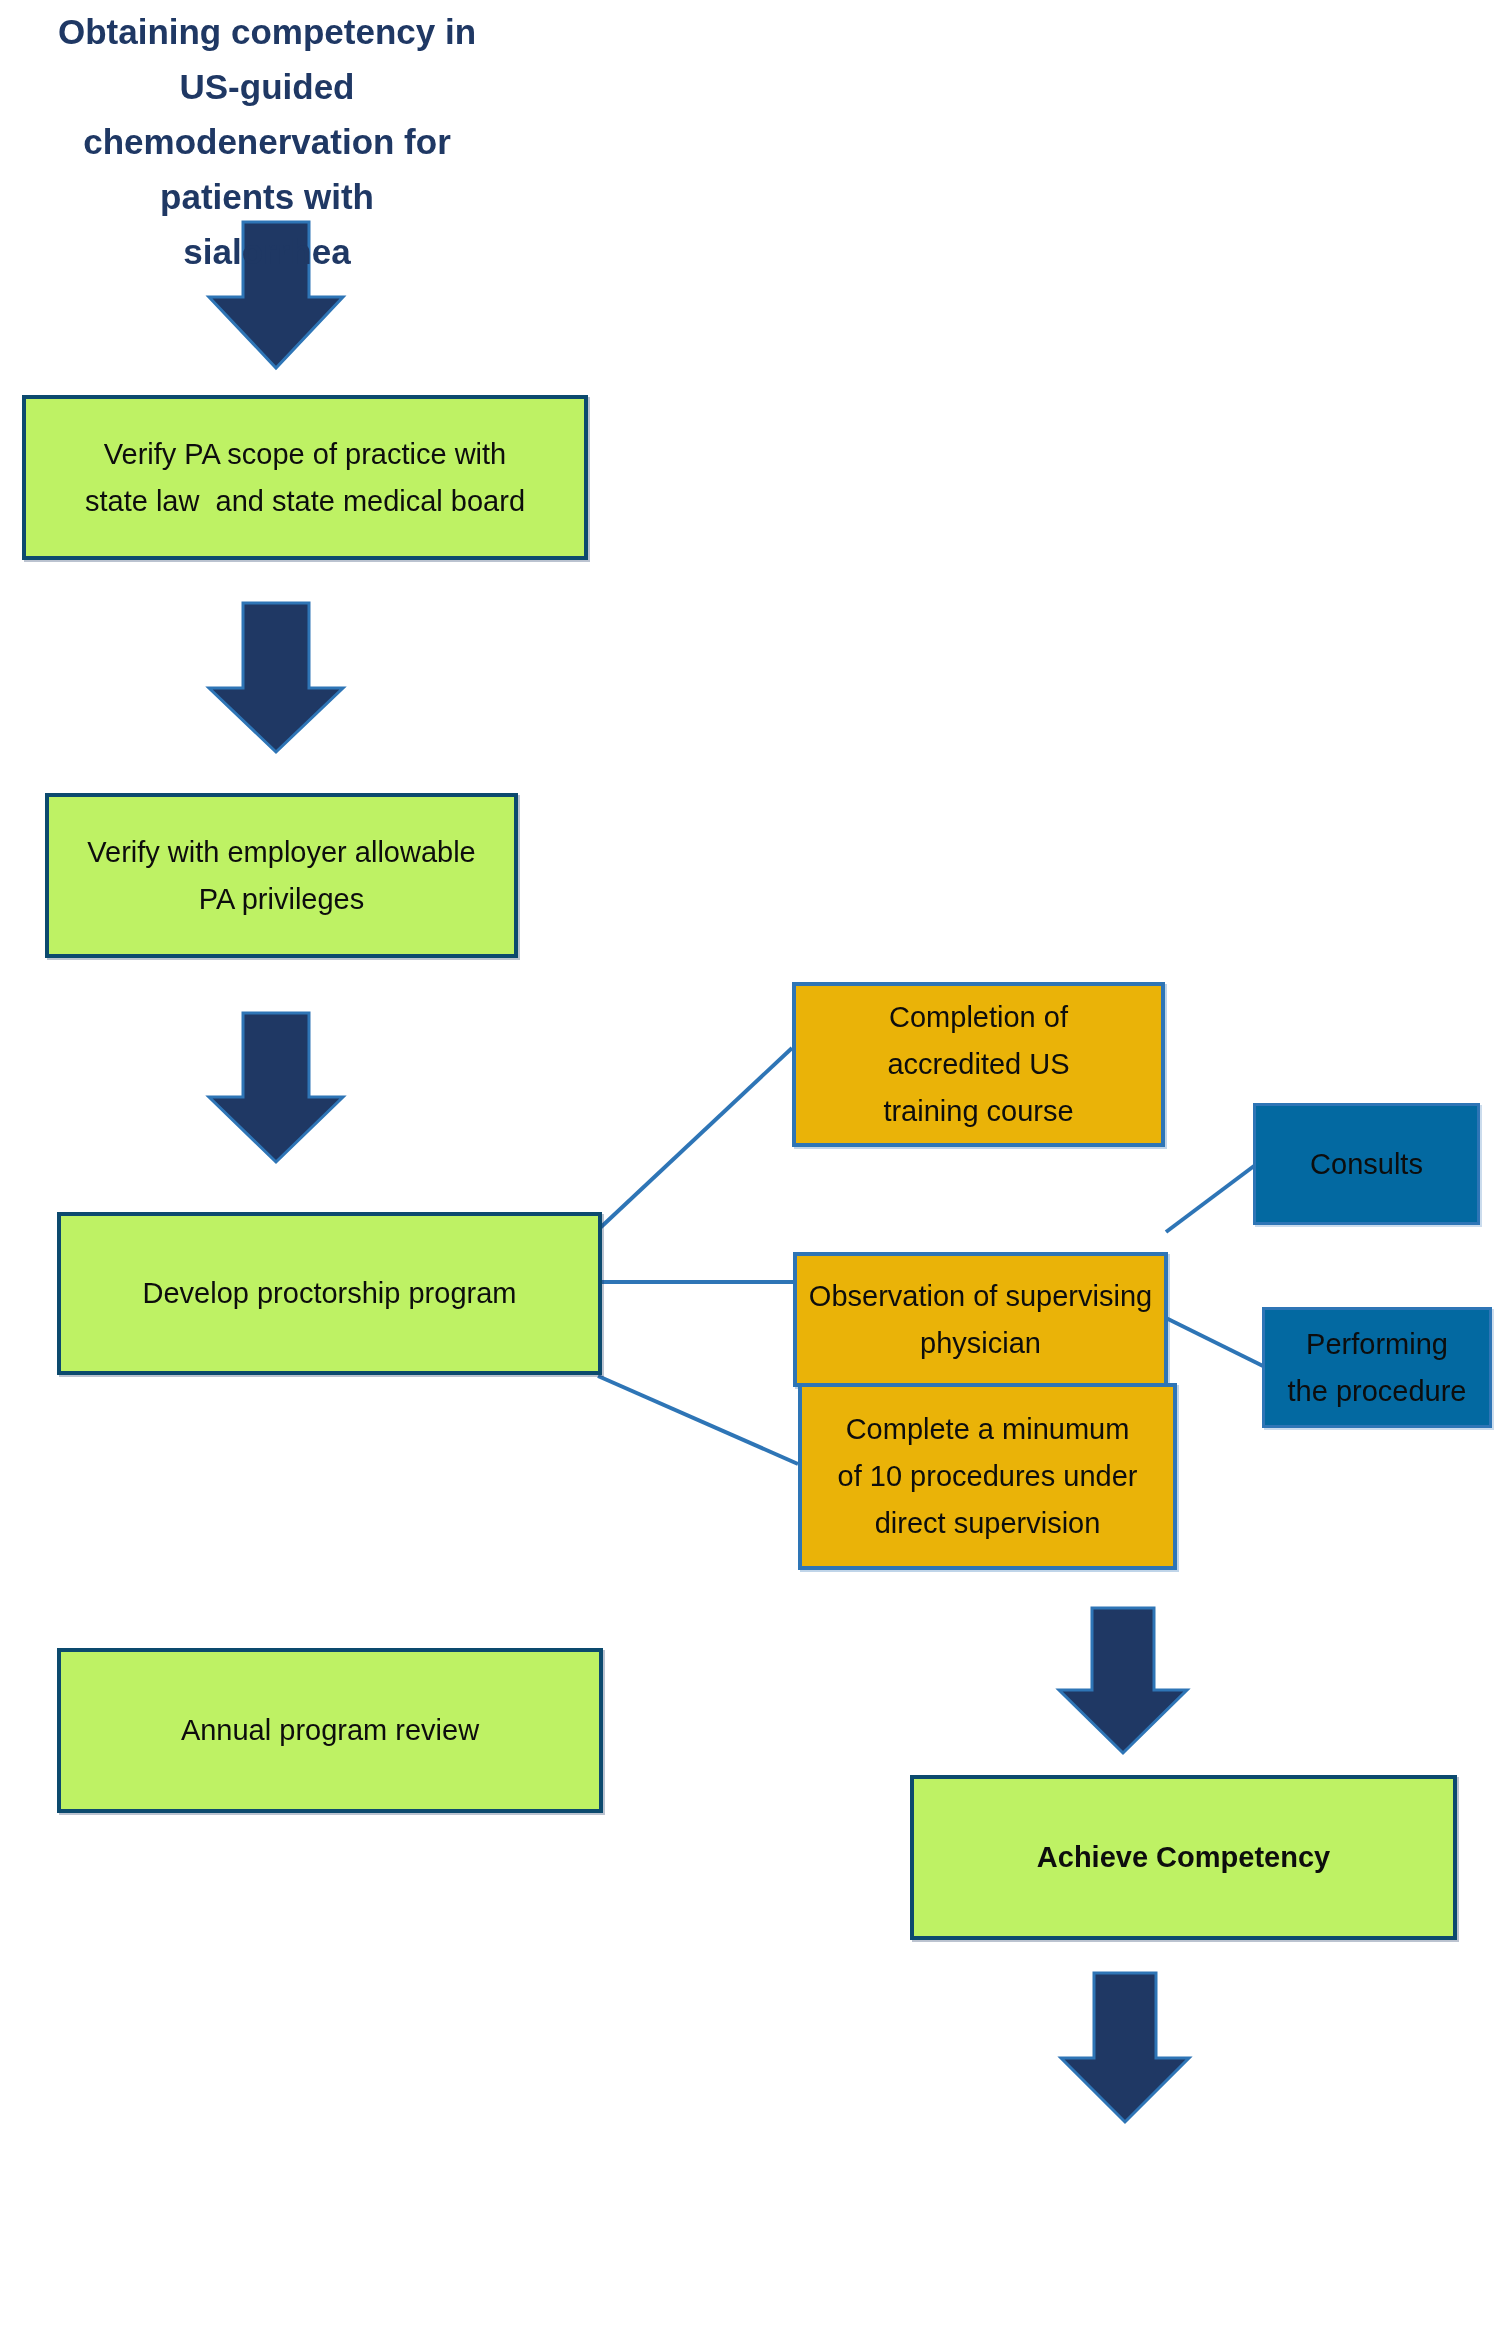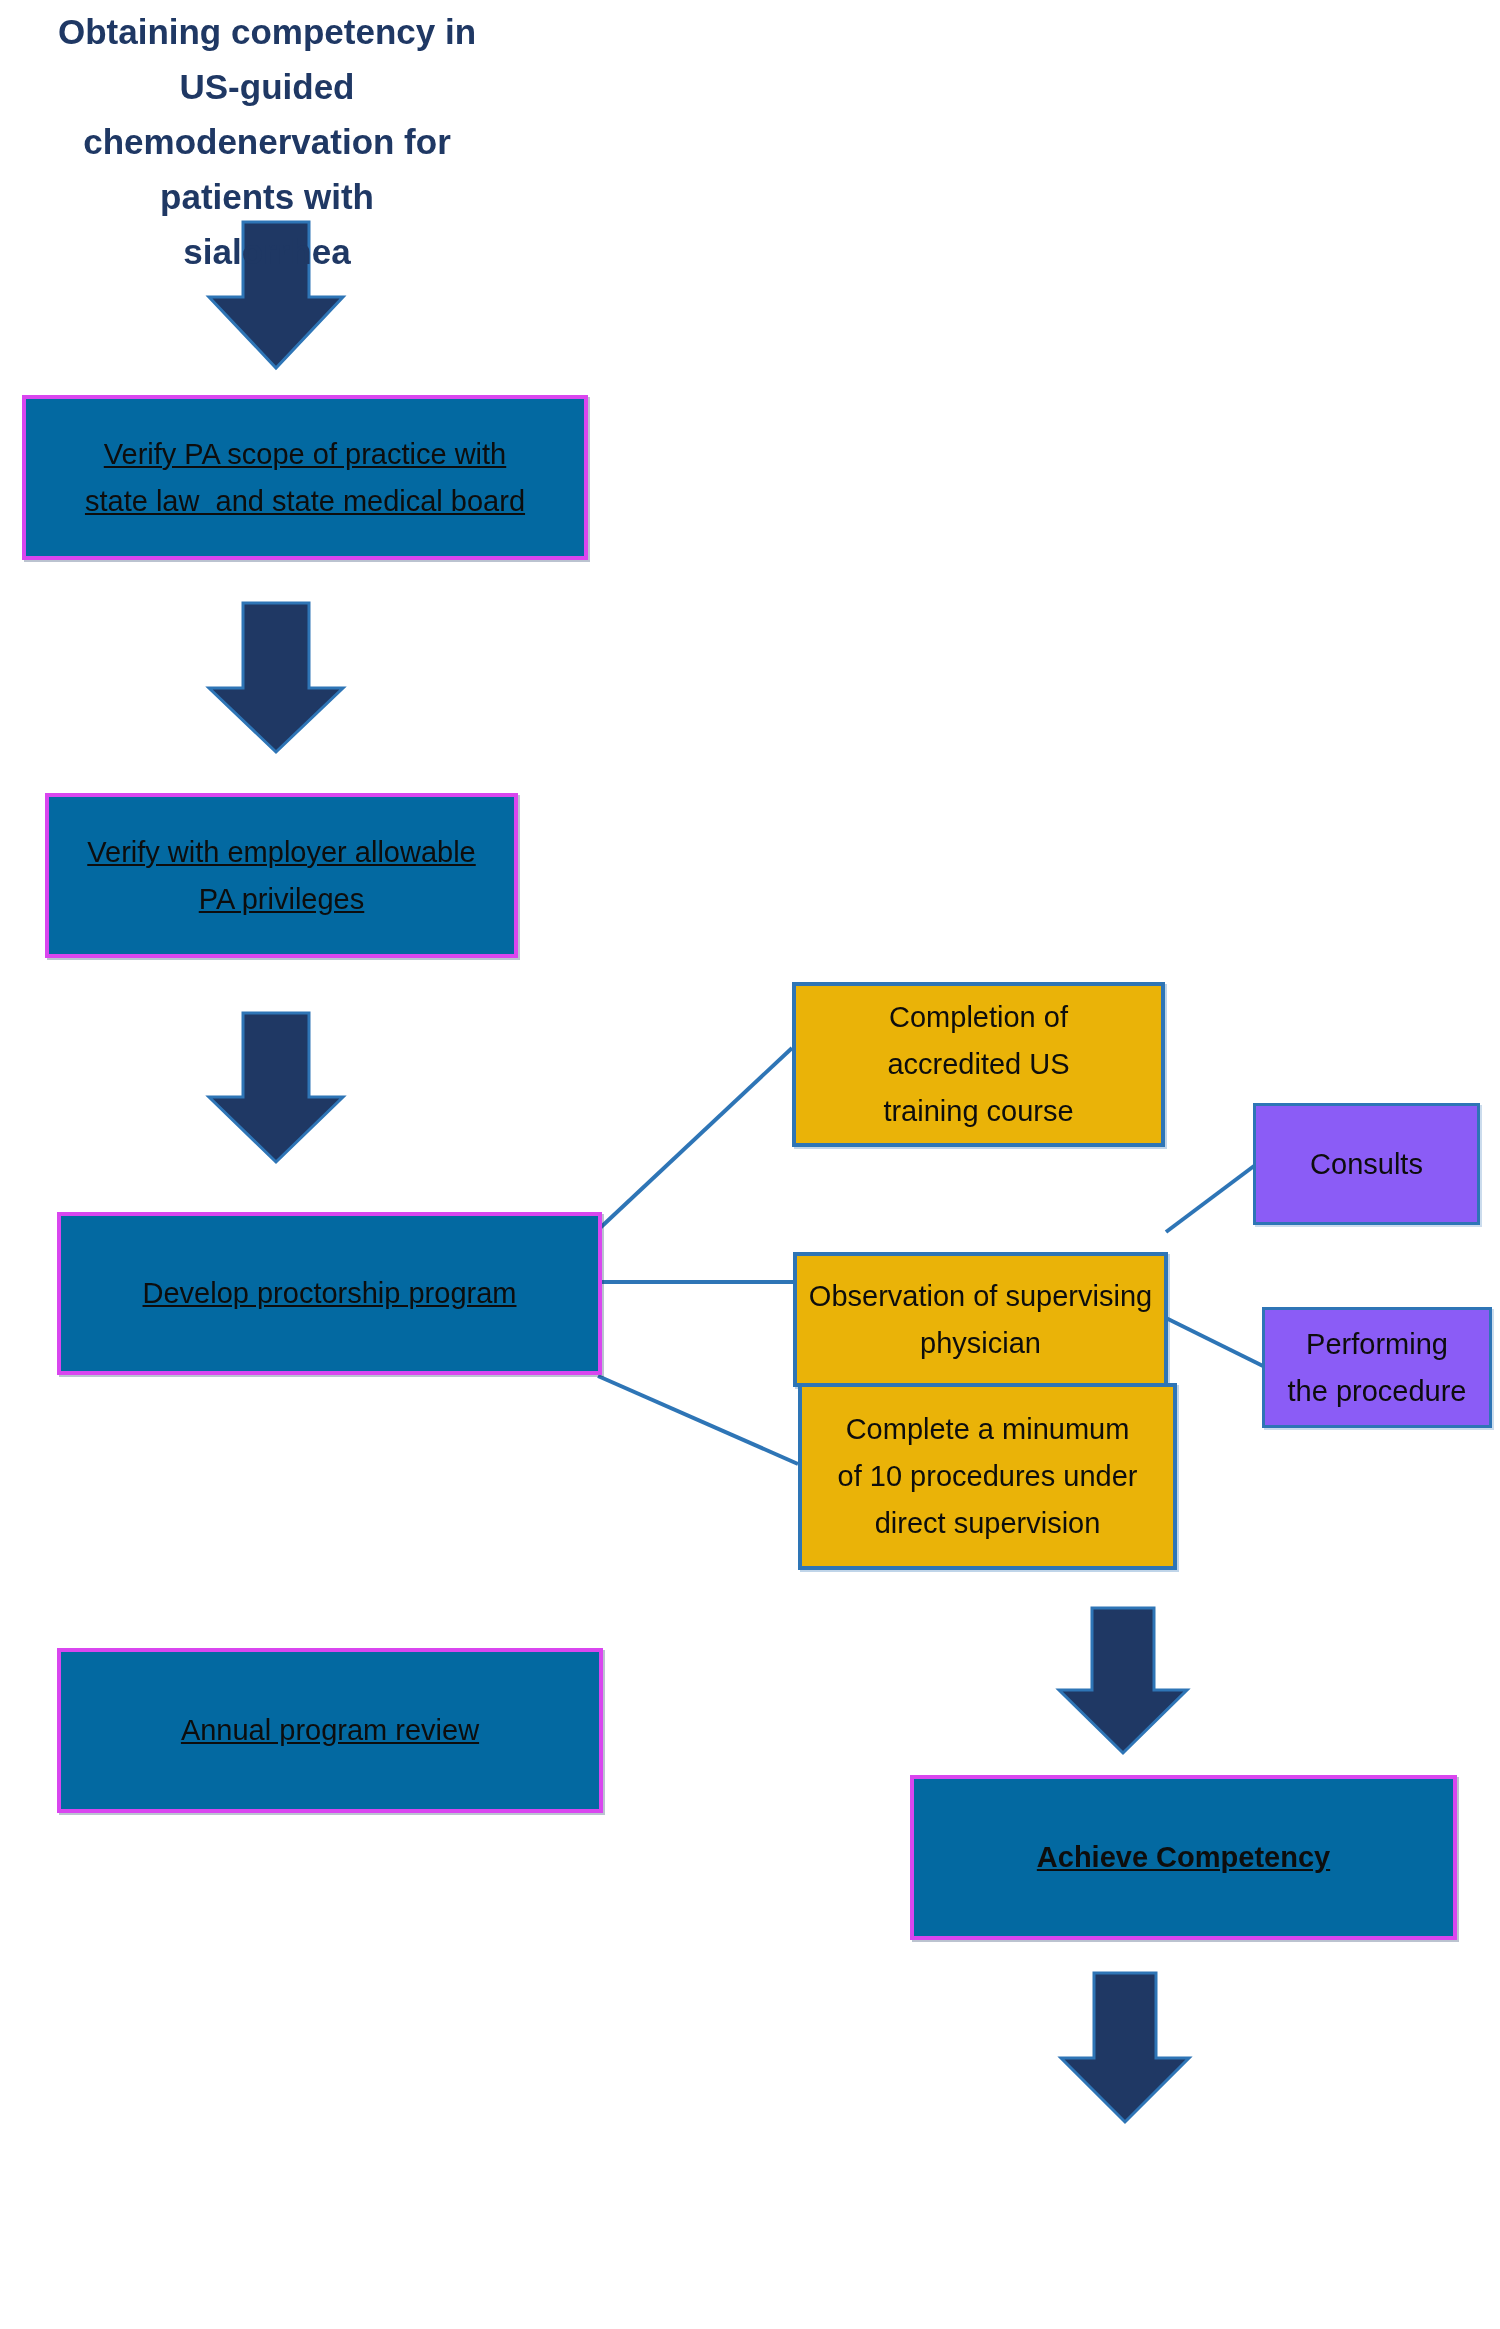--- a/index.html
+++ b/index.html
@@ -45,32 +45,31 @@
     text-align: center;
     box-sizing: border-box;
     font-size: 29px;
     color: #0d0d0d;
   }
   .node .nline {
     line-height: 47px;
     white-space: pre-wrap;
   }
   .light {
-    background: #0369a1;
-    border: 4px solid #d946ef;
+    background: #bef264;
+    border: 4px solid #0c4a6e;
     box-shadow: 2px 2px 0 rgba(31, 56, 100, 0.30);
-    text-decoration: underline;
   }
   .medium {
     background: #eab308;
     border: 4px solid #2e75b6;
     box-shadow: 2px 2px 0 rgba(46, 117, 182, 0.30);
   }
   .pale {
-    background: #8b5cf6;
+    background: #0369a1;
     border: 3px solid #2e75b6;
     box-shadow: 2px 2px 0 rgba(46, 117, 182, 0.25);
   }
   .bold { font-weight: bold; }
 
   
   #node-verify-scope      { left: 22px;   top: 395px;  width: 566px; height: 165px; }
   #node-verify-employer   { left: 45px;   top: 793px;  width: 473px; height: 165px; }
   #node-develop           { left: 57px;   top: 1212px; width: 545px; height: 163px; }
   #node-completion-course { left: 792px;  top: 982px;  width: 373px; height: 165px; }

